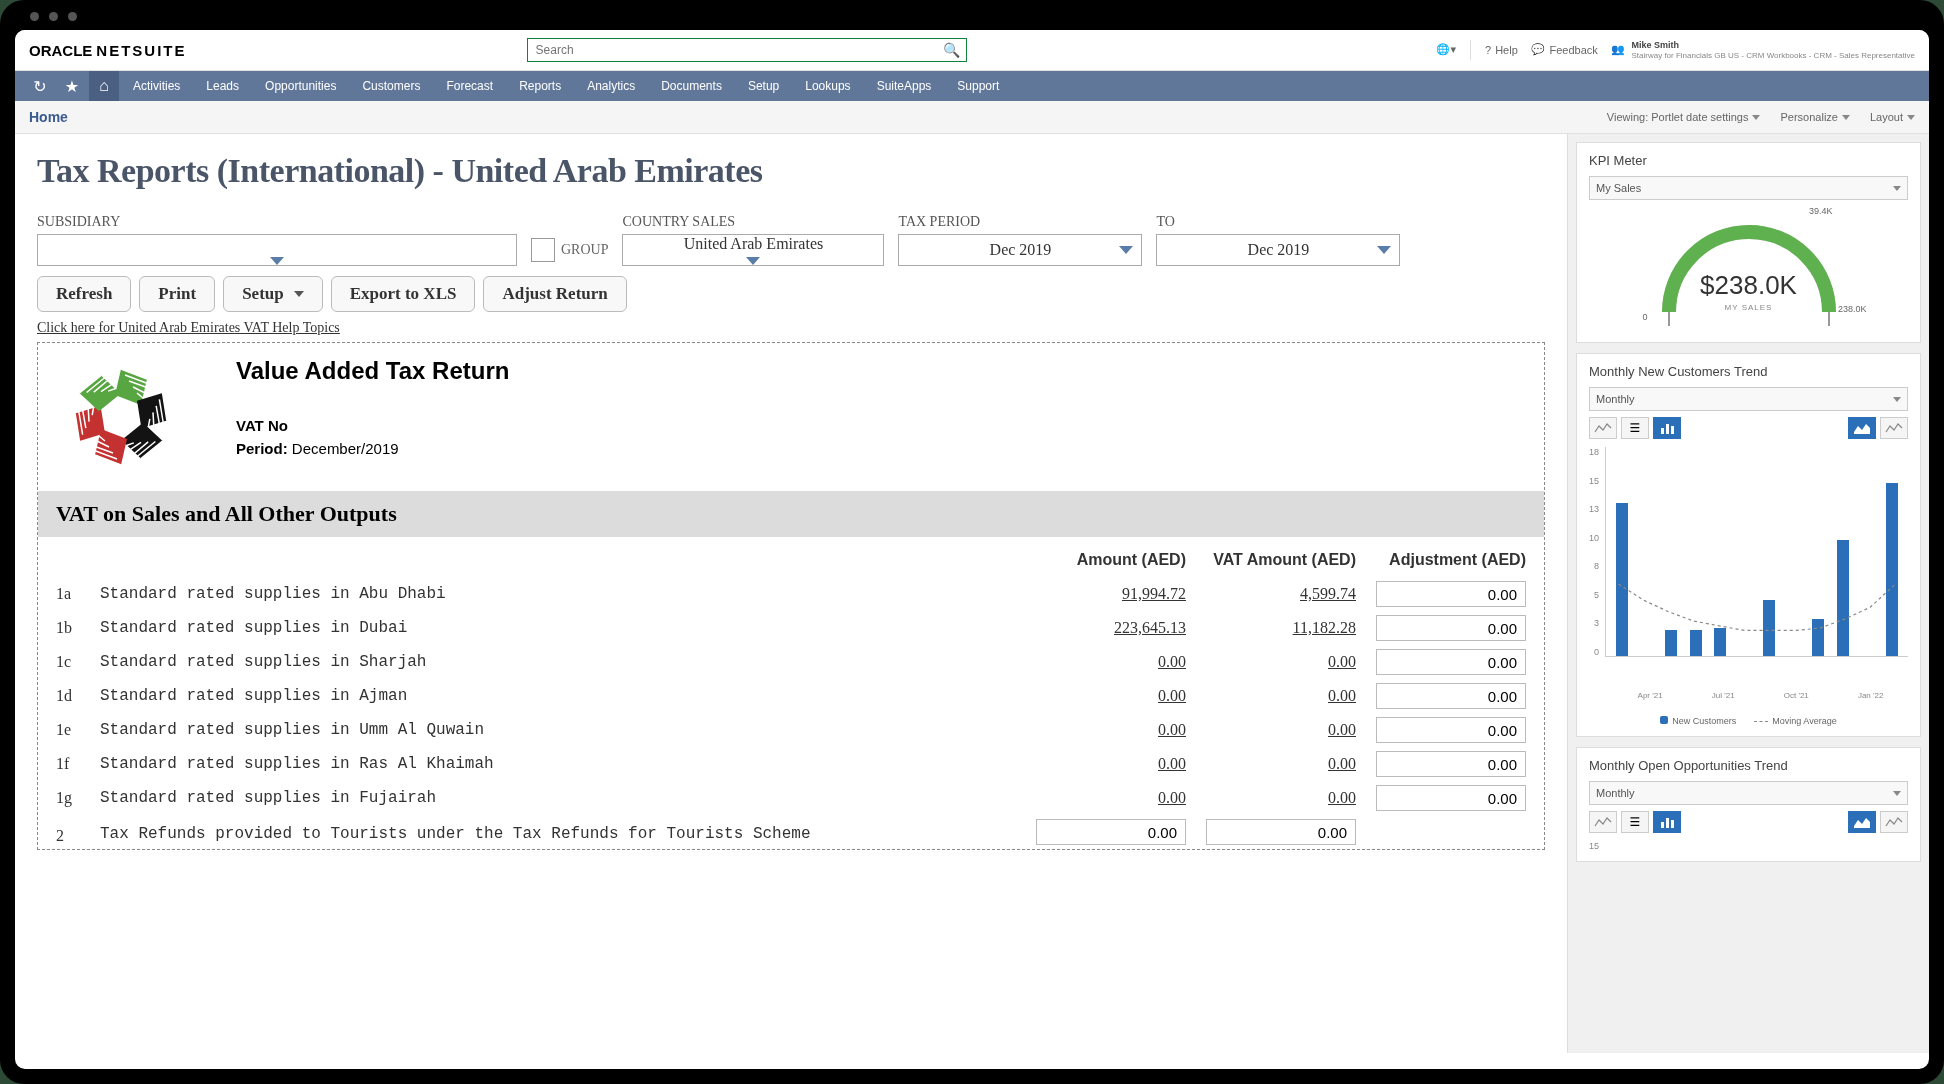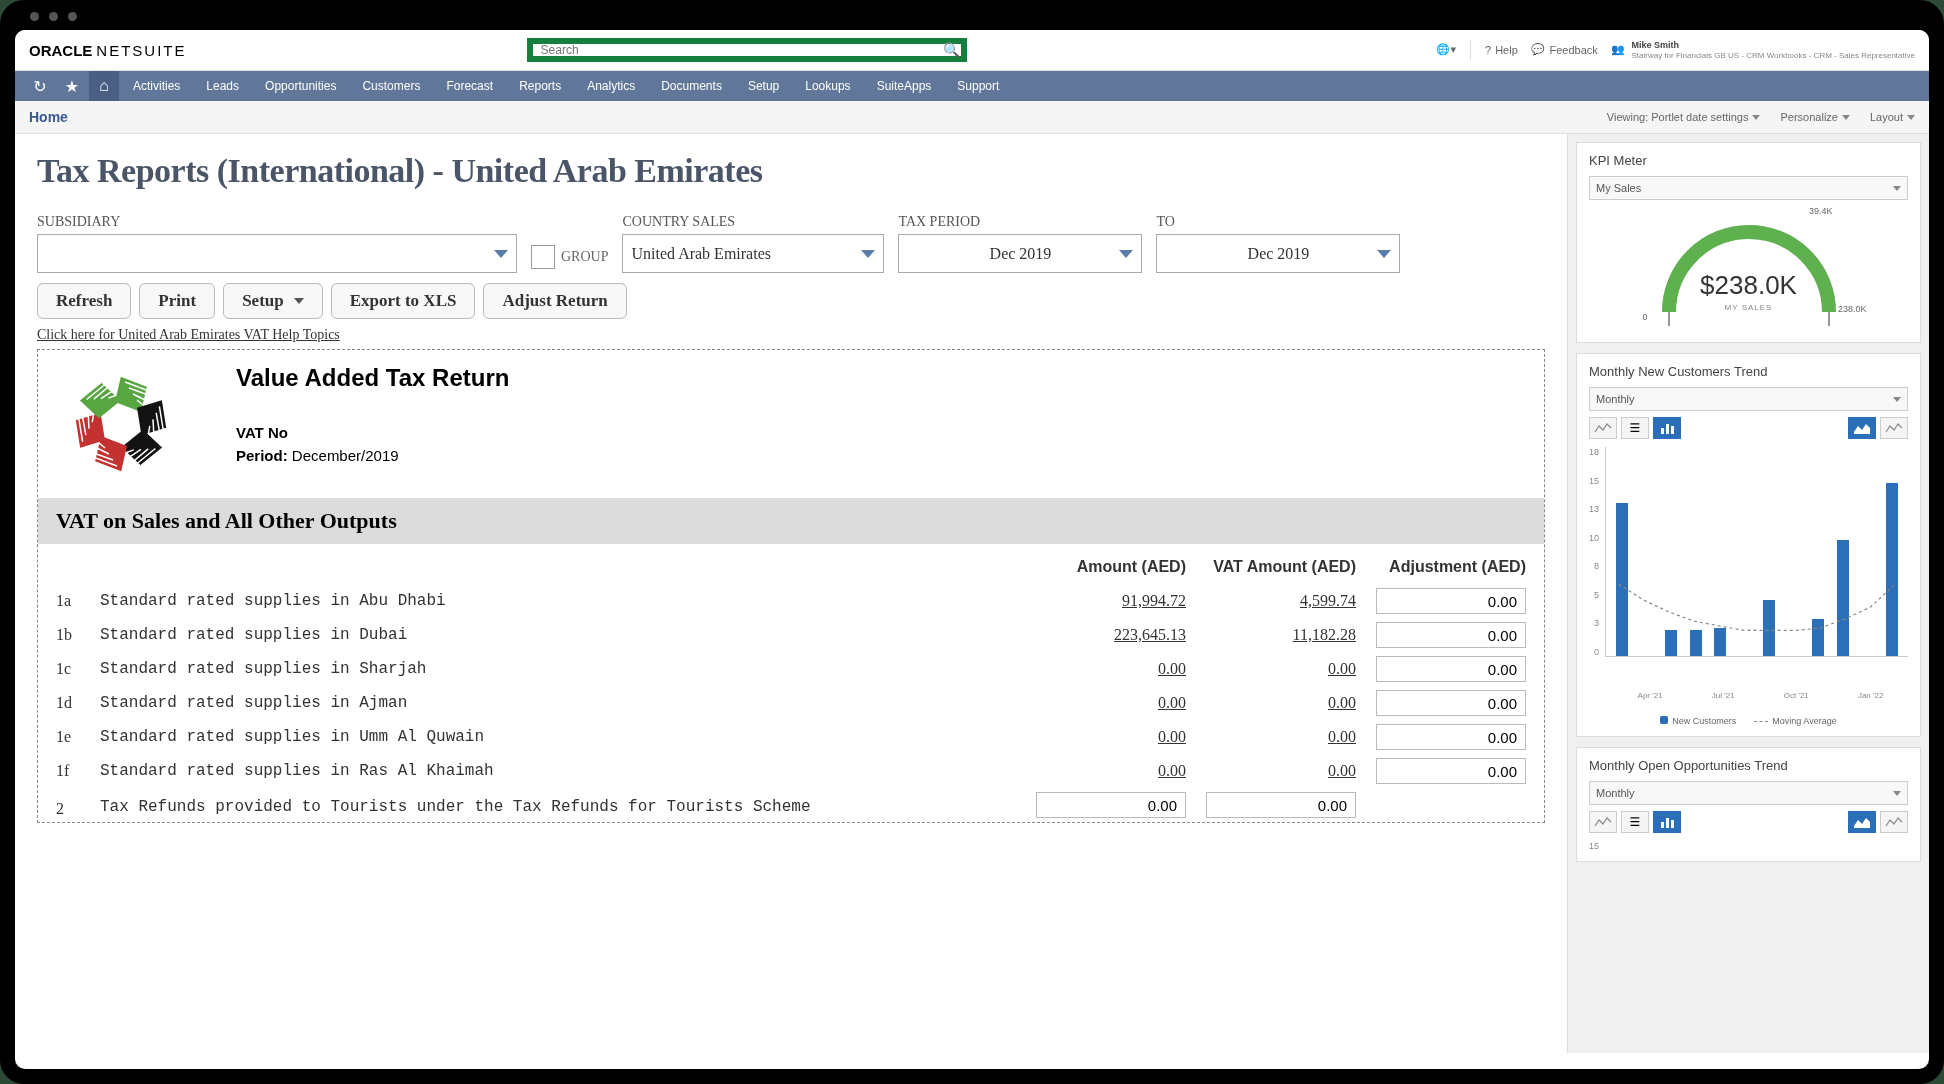--- a/index.html
+++ b/index.html
@@ -5,23 +5,23 @@
 * { margin: 0; padding: 0; box-sizing: border-box; }
 body { font-family: Arial, sans-serif; background: #2d4a36; padding: 0; }
 .device-frame { background: #000; border-radius: 24px; padding: 30px 15px 15px; width: 1944px; height: 1084px; position: relative; }
 .device-dots { position: absolute; top: 12px; left: 30px; display: flex; gap: 10px; }
 .device-dot { width: 9px; height: 9px; border-radius: 50%; background: #555; }
 .screen { background: #fff; border-radius: 10px; width: 100%; height: 100%; overflow: hidden; position: relative; }
 
 .top-header { display: flex; align-items: center; padding: 8px 14px; background: #fff; border-bottom: 1px solid #e0e0e0; height: 41px; }
 .logo-area { display: flex; align-items: baseline; gap: 4px; font-weight: 400; color: #000; letter-spacing: 1px; }
 .logo-oracle { font-size: 15px; font-family: sans-serif; font-weight: 600; letter-spacing: 0; }
-.logo-netsuite { font-size: 15px; font-weight: 400; letter-spacing: 2px; }
+.logo-netsuite { font-size: 15px; font-weight: 700; letter-spacing: 2px; }
 .search-wrap { margin-left: 340px; position: relative; }
-.search-input { width: 440px; height: 24px; border: 6px solid #15803d; padding: 0 8px; font-size: 12px; color: #888; }
+.search-input { width: 440px; height: 24px; border: 1px solid #15803d; padding: 0 8px; font-size: 12px; color: #888; }
 .search-icon-top { position: absolute; right: 6px; top: 4px; color: #888; font-size: 14px; }
 .top-right { margin-left: auto; display: flex; align-items: center; gap: 14px; font-size: 11px; color: #666; }
 .top-right .link { display: flex; align-items: center; gap: 4px; }
 .top-right .divider { width: 1px; height: 20px; background: #ddd; }
 .user-block { display: flex; gap: 6px; align-items: center; }
 .user-info { display: flex; flex-direction: column; font-size: 9px; line-height: 1.2; }
 .user-name { font-weight: 600; color: #444; }
 .user-role { color: #888; font-size: 8px; }
 
 .nav-bar { background: #607799; display: flex; align-items: center; height: 30px; padding: 0 10px; gap: 2px; }
@@ -36,21 +36,21 @@
 
 .content-area { display: flex; height: calc(100% - 120px); }
 .main-panel { flex: 1; padding: 18px 22px; overflow: hidden; }
 .side-panel { width: 362px; background: #f0f0f0; padding: 8px; border-left: 1px solid #ddd; overflow: hidden; }
 
 .page-title { font-size: 34px; color: #4a5568; font-weight: 700; margin-bottom: 24px; font-family: Georgia, serif; letter-spacing: -0.5px; }
 
 .filters-row { display: flex; gap: 14px; margin-bottom: 10px; align-items: flex-end; }
 .filter-col { display: flex; flex-direction: column; }
 .filter-label { font-size: 14px; color: #555; font-weight: 400; margin-bottom: 4px; font-family: Georgia, serif; }
-.filter-select { height: 39px; border: 1px solid #aaa; background: #fff; display: flex; align-items: center; justify-content: space-between; padding: 0 8px; font-size: 16px; color: #333; position: relative; font-family: Georgia, serif; }
+.filter-select { height: 32px; border: 1px solid #aaa; background: #fff; display: flex; align-items: center; justify-content: space-between; padding: 0 8px; font-size: 16px; color: #333; position: relative; font-family: Georgia, serif; flex-direction: column; }
 .filter-select.w480 { width: 480px; }
 .filter-select.w262 { width: 262px; }
 .filter-select.w244 { width: 244px; }
 .caret-down { width: 0; height: 0; border-left: 7px solid transparent; border-right: 7px solid transparent; border-top: 8px solid #5a7da8; }
 .group-check { display: flex; align-items: center; gap: 6px; height: 32px; }
 .group-check .box { width: 24px; height: 24px; border: 1px solid #999; }
 .group-label { font-size: 14px; color: #666; font-family: Georgia, serif; }
 
 .buttons-row { display: flex; gap: 8px; margin-bottom: 6px; }
 .btn { height: 36px; padding: 0 18px; background: #f8f8f8; border: 1px solid #bbb; border-radius: 6px; font-size: 17px; font-weight: 600; color: #333; display: flex; align-items: center; gap: 6px; cursor: pointer; font-family: Georgia, serif; }
@@ -315,20 +315,27 @@
                   <tr>
     <td class="code-col">1e</td>
     <td class="desc-col">Standard rated supplies in Umm Al Quwain</td>
     <td class="num-col underlined">0.00</td>
     <td class="num-col underlined">0.00</td>
     <td class="num-col"><input class="adj-input" value="0.00" style=""></td>
                   </tr>
                   <tr>
     <td class="code-col">1f</td>
     <td class="desc-col">Standard rated supplies in Ras Al Khaimah</td>
+    <td class="num-col underlined">0.00</td>
+    <td class="num-col underlined">0.00</td>
+    <td class="num-col"><input class="adj-input" value="0.00" style=""></td>
+                  </tr>
+                  <tr>
+    <td class="code-col">1g</td>
+    <td class="desc-col">Standard rated supplies in Fujairah</td>
     <td class="num-col underlined">0.00</td>
     <td class="num-col underlined">0.00</td>
     <td class="num-col"><input class="adj-input" value="0.00" style=""></td>
                   </tr>
                   <tr>
   <td class="code-col" style="vertical-align:top;padding-top:12px">2</td>
   <td class="desc-col" style="padding-top:8px">Tax Refunds provided to Tourists under the Tax Refunds for Tourists Scheme</td>
   <td class="num-col"><input class="adj-input" value="0.00" style=""></td>
   <td class="num-col"><input class="adj-input" value="0.00" style=""></td>
   <td class="num-col"></td>

